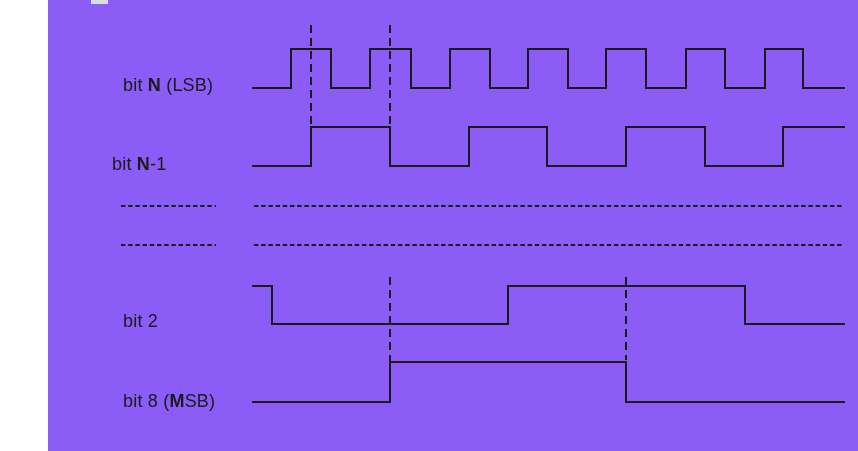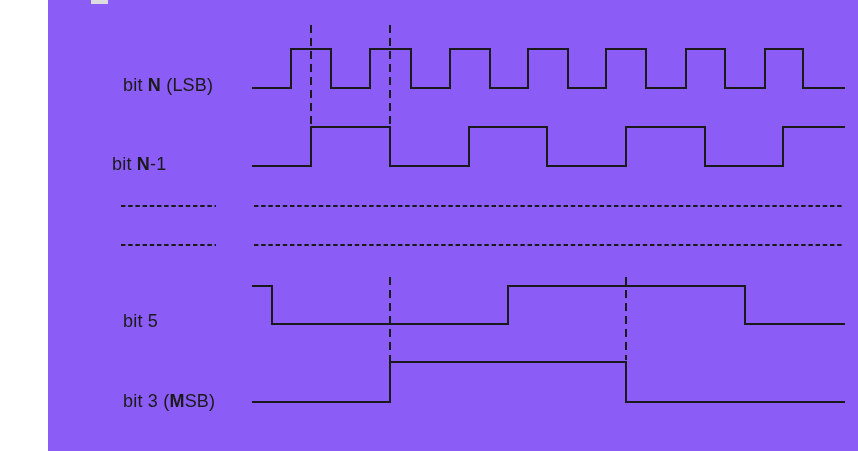--- a/index.html
+++ b/index.html
@@ -62,20 +62,20 @@
 
   <div class="wave-label" id="label-0" style="left: 75px; top: 86px;">
     <span>bit </span><span class="bold-part">N</span><span> (LSB)</span>
   </div>
 
   <div class="wave-label" id="label-1" style="left: 64px; top: 165px;">
     <span>bit </span><span class="bold-part">N</span><span>-1</span>
   </div>
 
   <div class="wave-label" id="label-4" style="left: 75px; top: 322px;">
-    <span>bit 5</span><span class="bold-part"></span><span></span>
+    <span>bit 2</span><span class="bold-part"></span><span></span>
   </div>
 
   <div class="wave-label" id="label-5" style="left: 75px; top: 402px;">
-    <span>bit 3 (</span><span class="bold-part">M</span><span>SB)</span>
+    <span>bit 8 (</span><span class="bold-part">M</span><span>SB)</span>
   </div>
 
 </div>
 
 </body></html>

